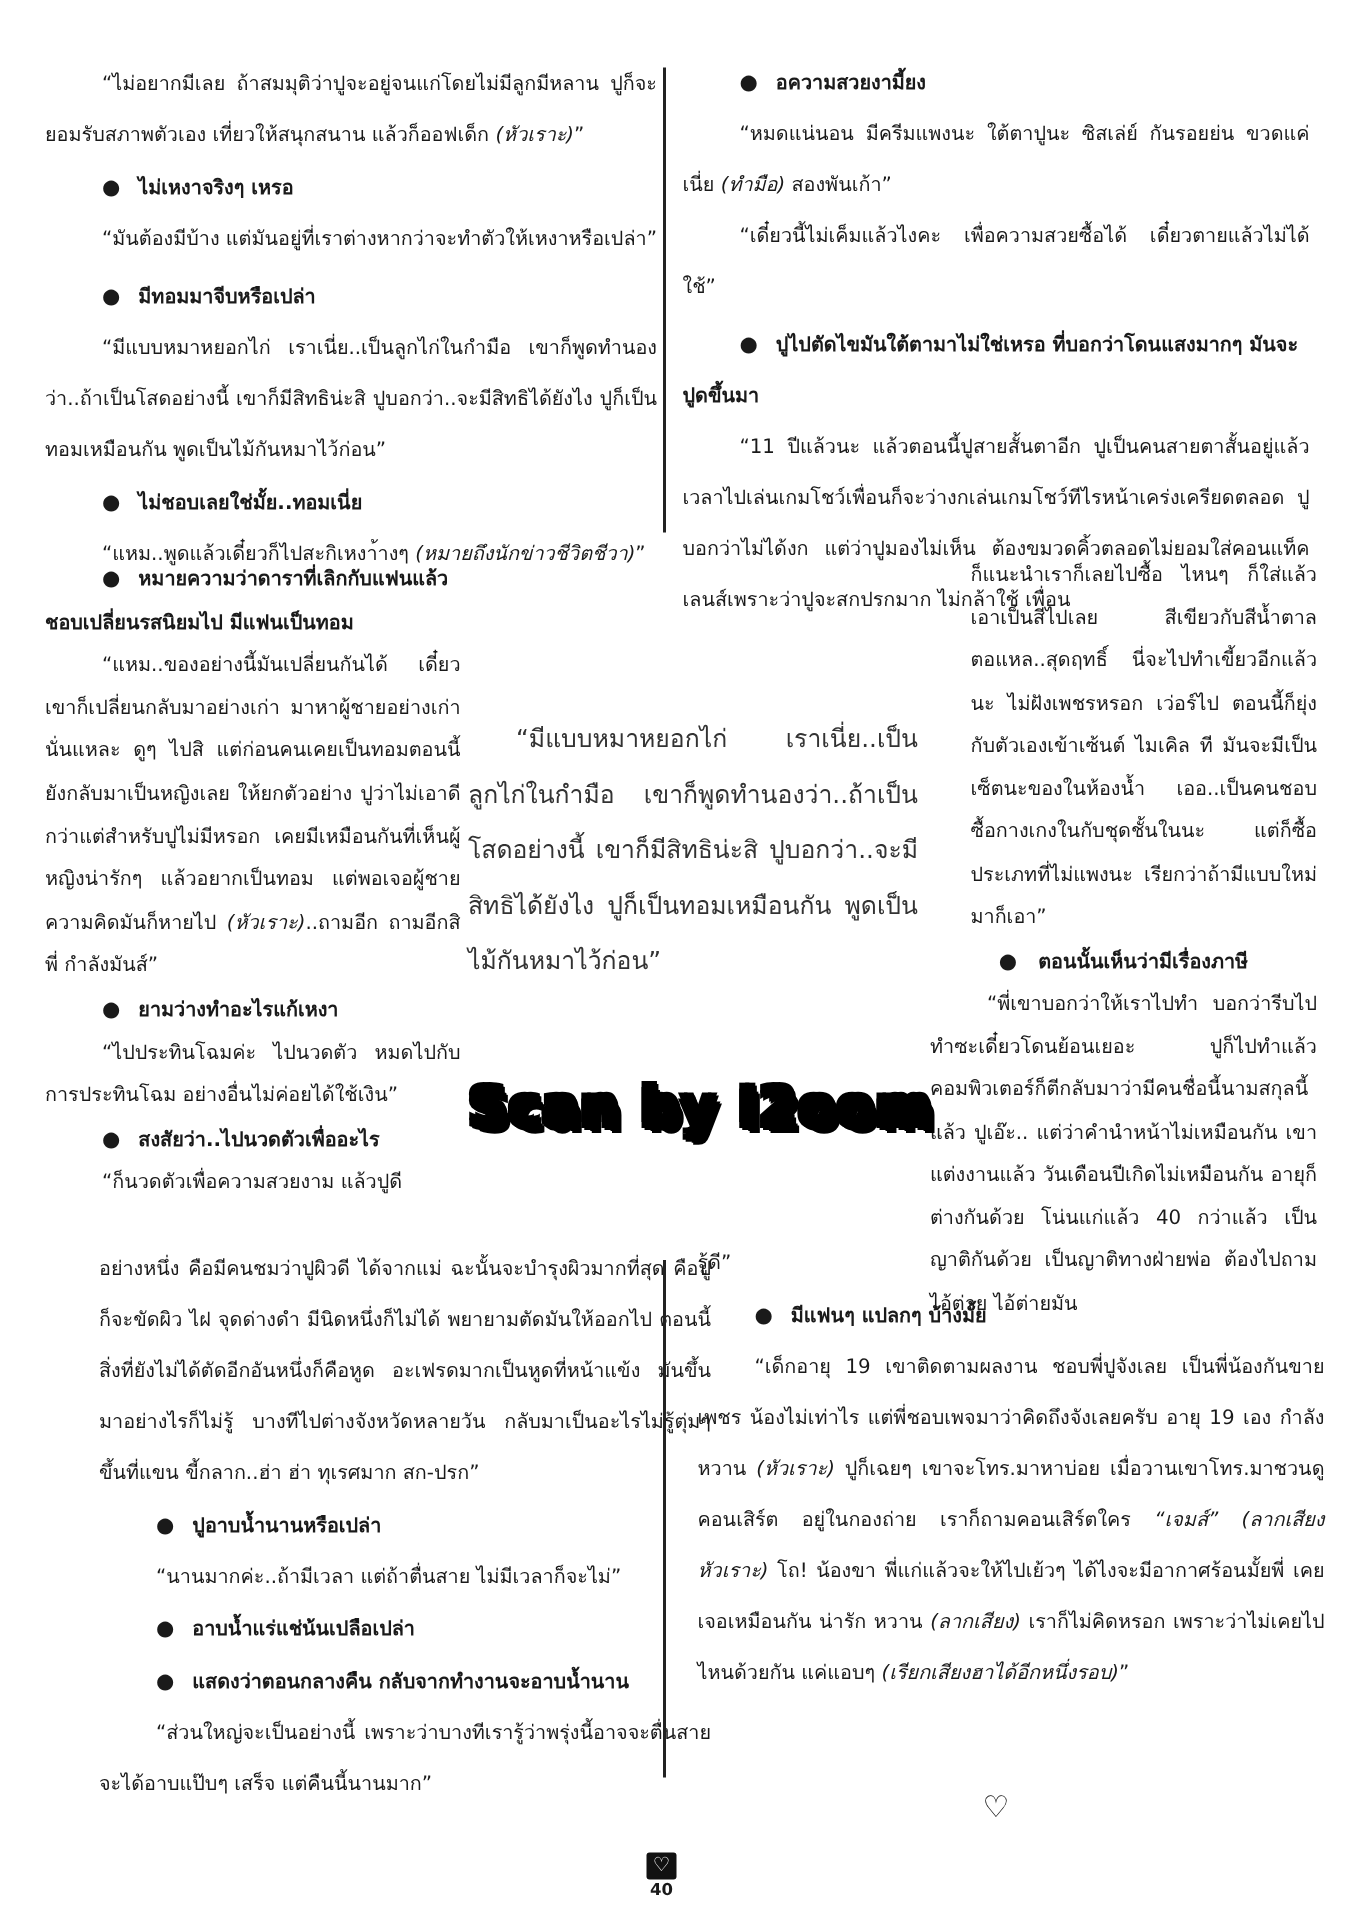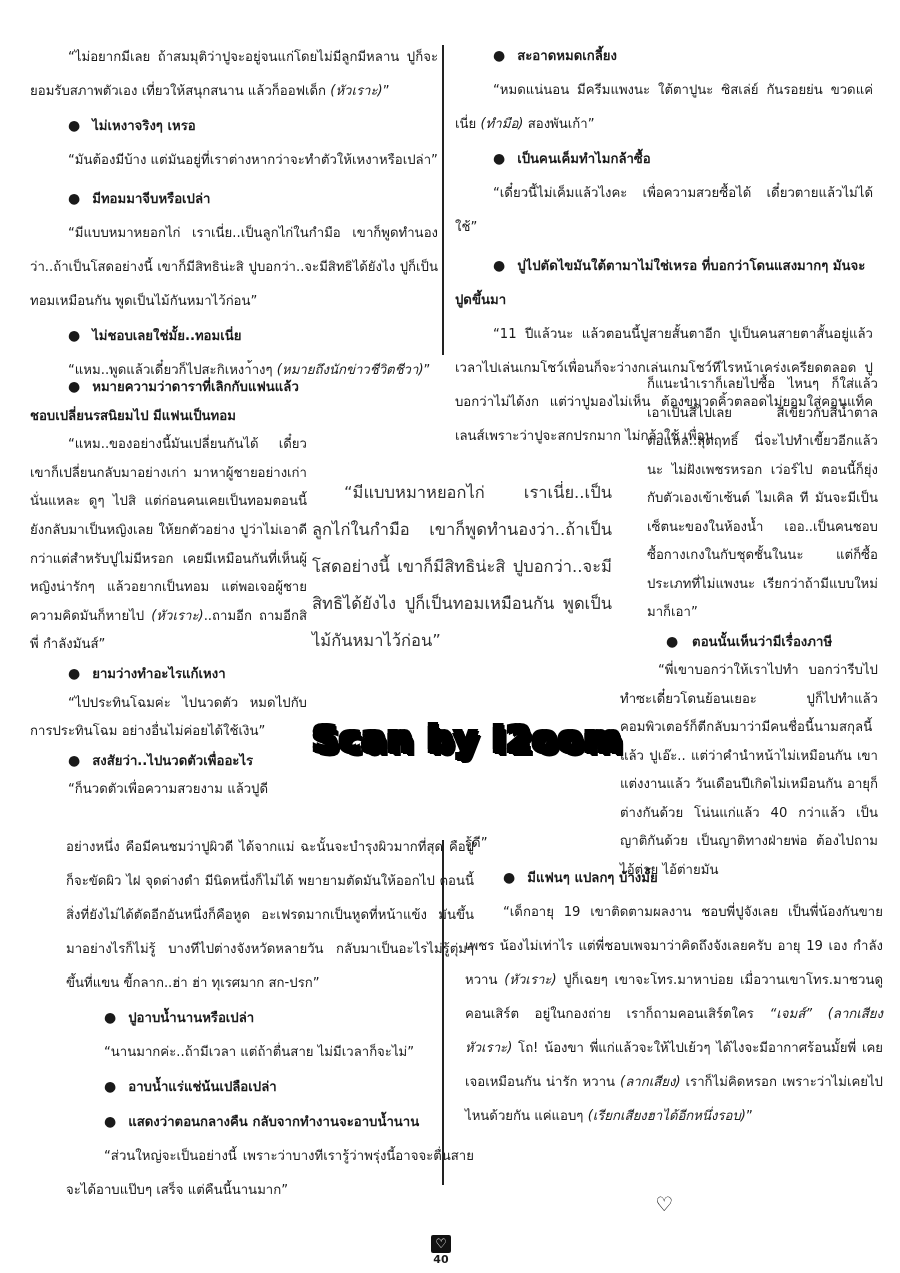--- a/index.html
+++ b/index.html
@@ -53,23 +53,22 @@
     <p class="p">“นานมากค่ะ..ถ้ามีเวลา  แต่ถ้าตื่นสาย  ไม่มีเวลาก็จะไม่”</p>
     <p class="h">อาบน้ำแร่แช่น้นเปลือเปล่า</p>
     <p class="h">แสดงว่าตอนกลางคืน  กลับจากทำงานจะอาบน้ำนาน</p>
     <p class="p">“ส่วนใหญ่จะเป็นอย่างนี้    เพราะว่าบางทีเรารู้ว่าพรุ่งนี้อาจจะตื่นสาย จะได้อาบแป๊บๆ เสร็จ  แต่คืนนี้นานมาก”</p>
   </div>
 
   <div class="vrule" style="left:442px; top:45px; height:310px;"></div>
   <div class="vrule" style="left:442px; top:840px; height:345px;"></div>
 
   <div class="block" style="left:455px; top:38px; width:418px;">
-    <p class="h">สะอาดหมดเกลี้ยง</p>
+    <p class="h">อความสวยงามี้ยง</p>
     <p class="p"><span>“หมดแน่นอน  มีครีมแพงนะ  ใต้ตาปูนะ  ซิสเล่ย์ กันรอยย่น  ขวดแค่เนี่ย </span><span class="it">(ทำมือ)</span><span> สองพันเก้า”</span></p>
-    <p class="h">เป็นคนเค็มทำไมกล้าซื้อ</p>
     <p class="p" style="margin-bottom:4px;">“เดี๋ยวนี้ไม่เค็มแล้วไงคะ  เพื่อความสวยซื้อได้ เดี๋ยวตายแล้วไม่ได้ใช้”</p>
     <p class="h" style="padding-left:0; text-indent:38px;">ปูไปตัดไขมันใต้ตามาไม่ใช่เหรอ  ที่บอกว่าโดนแสงมากๆ มันจะปูดขึ้นมา</p>
     <p class="p">“11 ปีแล้วนะ  แล้วตอนนี้ปูสายสั้นตาอีก  ปูเป็นคนสายตาสั้นอยู่แล้ว  เวลาไปเล่นเกมโชว์เพื่อนก็จะว่างกเล่นเกมโชว์ทีไรหน้าเคร่งเครียดตลอด ปูบอกว่าไม่ได้งก  แต่ว่าปูมองไม่เห็น ต้องขมวดคิ้วตลอดไม่ยอมใส่คอนแท็คเลนส์เพราะว่าปูจะสกปรกมาก   ไม่กล้าใช้ เพื่อน</p>
   </div>
 
   <div class="block" style="left:620px; top:370px; width:258px; line-height:28.5px;">
     <p class="p" style="text-indent:0;margin-left:27px;">ก็แนะนำเราก็เลยไปซื้อ ไหนๆ ก็ใส่แล้วเอาเป็นสีไปเลย  สีเขียวกับสีน้ำตาล  ตอแหล..สุดฤทธิ์  นี่จะไปทำเขี้ยวอีกแล้วนะ   ไม่ฝังเพชรหรอก เว่อร์ไป   ตอนนี้ก็ยุ่งกับตัวเองเข้าเซ้นต์ ไมเคิล ที   มันจะมีเป็นเซ็ตนะของในห้องน้ำ   เออ..เป็นคนชอบซื้อกางเกงในกับชุดชั้นในนะ   แต่ก็ซื้อประเภทที่ไม่แพงนะ  เรียกว่าถ้ามีแบบใหม่มาก็เอา”</p>
     <p class="h c">ตอนนั้นเห็นว่ามีเรื่องภาษี</p>
     <p class="p">“พี่เขาบอกว่าให้เราไปทำ      บอกว่ารีบไปทำซะเดี๋ยวโดนย้อนเยอะ  ปูก็ไปทำแล้วคอมพิวเตอร์ก็ตีกลับมาว่ามีคนชื่อนี้นามสกุลนี้แล้ว   ปูเอ๊ะ.. แต่ว่าคำนำหน้าไม่เหมือนกัน  เขาแต่งงานแล้ว  วันเดือนปีเกิดไม่เหมือนกัน   อายุก็ต่างกันด้วย  โน่นแก่แล้ว 40 กว่าแล้ว  เป็นญาติกันด้วย เป็นญาติทางฝ่ายพ่อ  ต้องไปถามไอ้ต่าย   ไอ้ต่ายมัน</p>
   </div>

